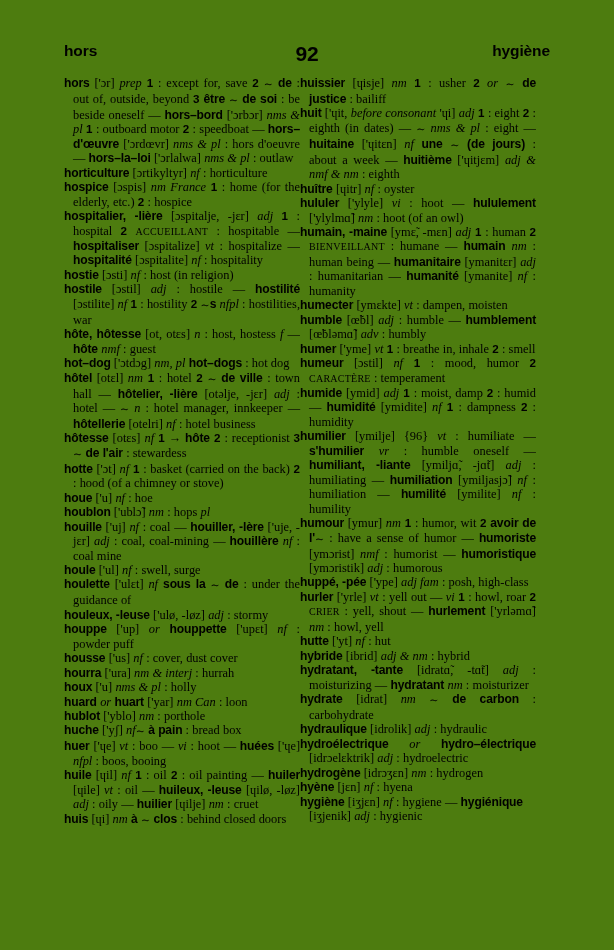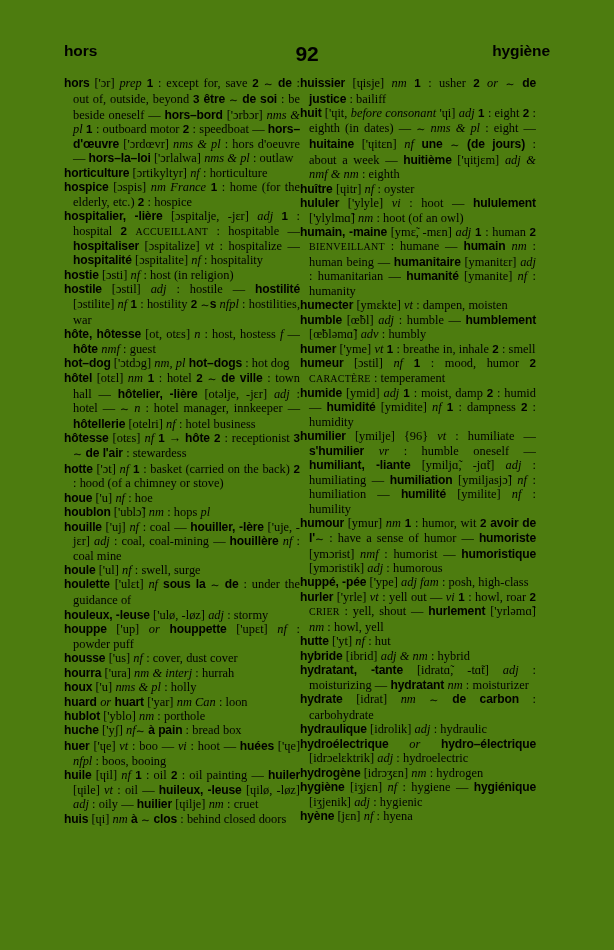--- a/index.html
+++ b/index.html
@@ -161,18 +161,18 @@
         <p class="entry"><span class="hw">humour</span><span class="ipa"> [ymur] </span><span class="gr">nm</span><span class="num">  1 </span><span>: humor, wit </span><span class="num">2 </span><span class="hw">avoir de l'</span><span class="tilde">∼</span><span> : have a sense of humor </span><span class="dash">— </span><span class="hw">humoriste</span><span class="ipa"> [ymɔrist] </span><span class="gr">nmf</span><span> : humorist </span><span class="dash">— </span><span class="hw">humoristique</span><span class="ipa"> [ymɔristik] </span><span class="gr">adj</span><span> : humorous</span></p>
         <p class="entry"><span class="hw">huppé, -pée</span><span class="ipa"> ['ype] </span><span class="gr">adj fam</span><span> : posh, high-class</span></p>
         <p class="entry"><span class="hw">hurler</span><span class="ipa"> ['yrle] </span><span class="gr">vt</span><span> : yell out </span><span class="dash">— </span><span class="gr">vi</span><span class="num">  1 </span><span>: howl, roar </span><span class="num">2 </span><span class="sc">CRIER</span><span> : yell, shout </span><span class="dash">— </span><span class="hw">hurlement</span><span class="ipa"> ['yrləmɑ̃] </span><span class="gr">nm</span><span> : howl, yell</span></p>
         <p class="entry"><span class="hw">hutte</span><span class="ipa"> ['yt] </span><span class="gr">nf</span><span> : hut</span></p>
         <p class="entry"><span class="hw">hybride</span><span class="ipa"> [ibrid] </span><span class="gr">adj &amp; nm</span><span> : hybrid</span></p>
         <p class="entry"><span class="hw">hydratant, -tante</span><span class="ipa"> [idratɑ̃, -tɑ̃t] </span><span class="gr">adj</span><span> : moisturizing </span><span class="dash">— </span><span class="hw">hydratant </span><span class="gr">nm</span><span> : moisturizer</span></p>
         <p class="entry"><span class="hw">hydrate</span><span class="ipa"> [idrat] </span><span class="gr">nm</span><span> </span><span class="tilde">∼</span><span class="hw"> de carbon</span><span> : carbohydrate</span></p>
         <p class="entry"><span class="hw">hydraulique</span><span class="ipa"> [idrolik] </span><span class="gr">adj</span><span> : hydraulic</span></p>
         <p class="entry"><span class="hw">hydroélectrique </span><span class="gr">or</span><span class="hw"> hydro–électrique</span><span class="ipa"> [idrɔelɛktrik] </span><span class="gr">adj</span><span> : hydroelectric</span></p>
         <p class="entry"><span class="hw">hydrogène</span><span class="ipa"> [idrɔʒɛn] </span><span class="gr">nm</span><span> : hydrogen</span></p>
+        <p class="entry"><span class="hw">hyène</span><span class="ipa"> [jɛn] </span><span class="gr">nf</span><span> : hyena</span></p>
         <p class="entry"><span class="hw">hygiène</span><span class="ipa"> [iʒjɛn] </span><span class="gr">nf</span><span> : hygiene </span><span class="dash">— </span><span class="hw">hygiénique</span><span class="ipa"> [iʒjenik] </span><span class="gr">adj</span><span> : hygienic</span></p>
-        <p class="entry"><span class="hw">hyène</span><span class="ipa"> [jɛn] </span><span class="gr">nf</span><span> : hyena</span></p>
       </div>
   </div>
 
 </div>
 
 </body></html>

